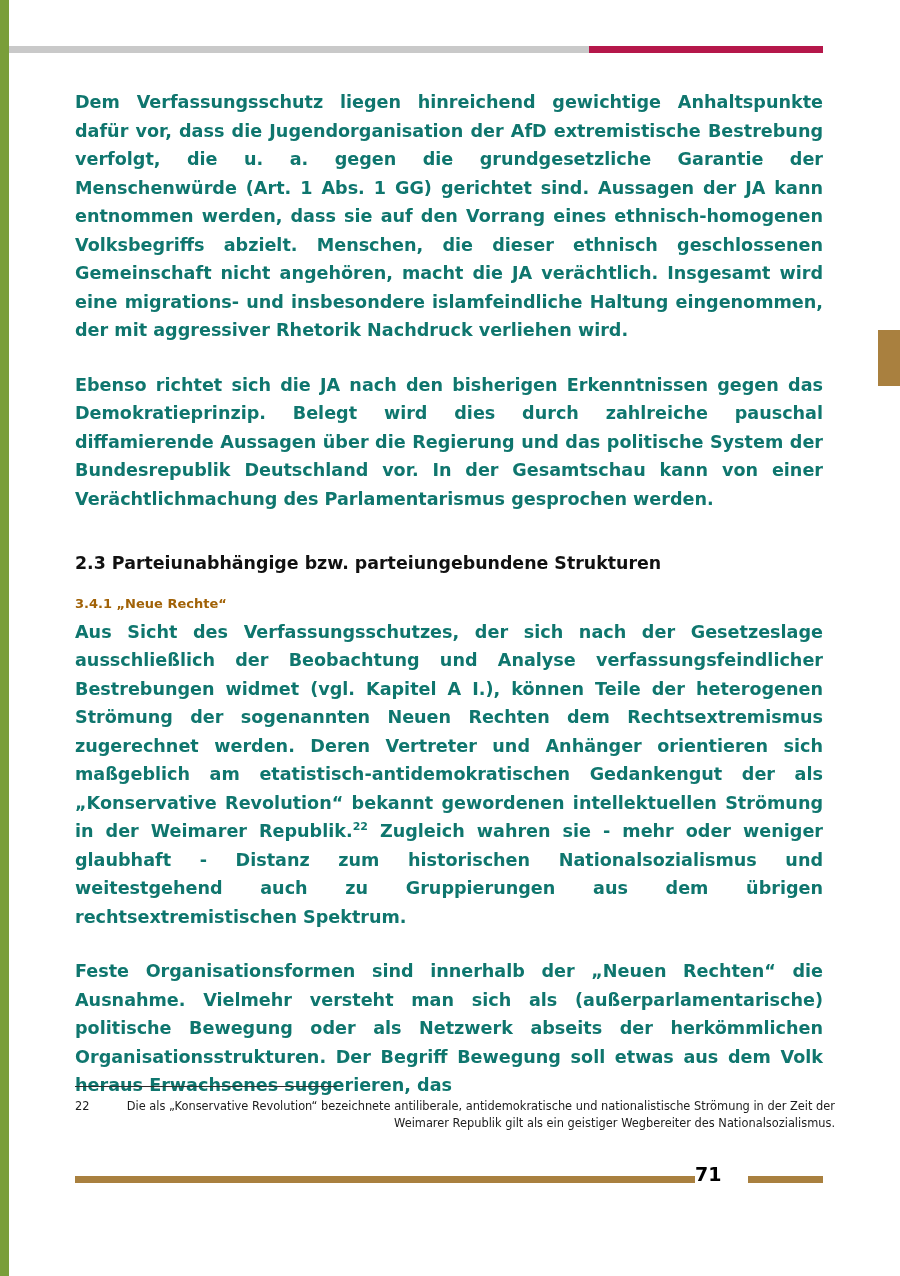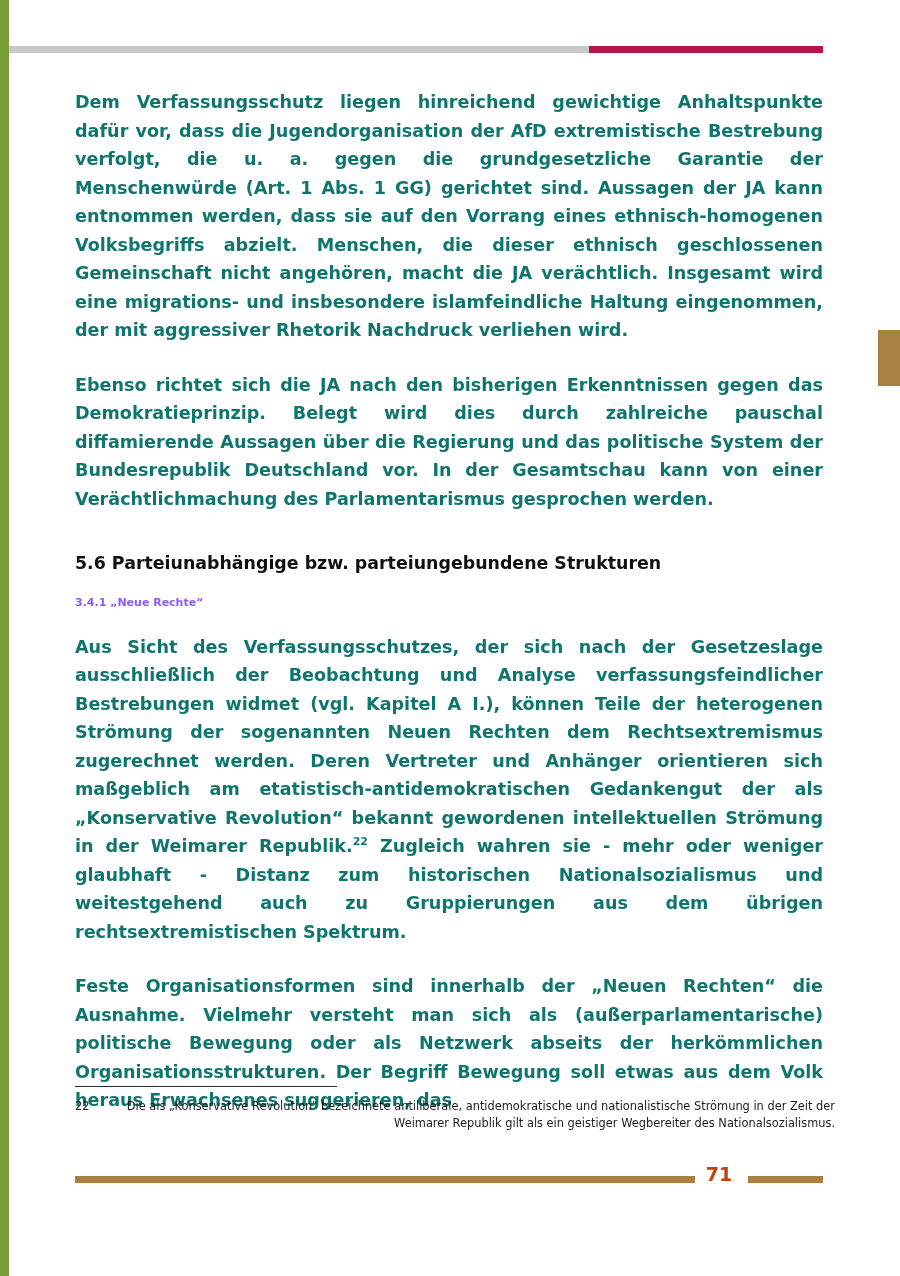--- a/index.html
+++ b/index.html
@@ -83,25 +83,25 @@
   }
 
   h2.heading {
     margin: 38px 0 20px 0;
     font-size: 17.4px;
     font-weight: bold;
     line-height: 1.4;
     color: #111111;
   }
   h3.subheading {
-    margin: 0 0 22px 0;
-    font-size: 11px;
+    margin: 0 0 4px 0;
+    font-size: 13px;
     font-weight: bold;
     line-height: 1.4;
-    color: #8b5cf6;
+    color: #a16207;
   }
 
   sup.fn {
     font-size: 11px;
     vertical-align: super;
     line-height: 0;
   }
 
   
   .footnote-wrap {
@@ -146,43 +146,43 @@
     top: 1176px;
     width: 75px;
     height: 7px;
     background: #a9803f;
   }
   .page-number {
     position: absolute;
     left: 695px;
     top: 1163px;
     width: 48px;
-    text-align: center;
+    text-align: left;
     font-size: 19px;
     font-weight: bold;
-    color: #c2410c;
+    color: #000000;
   }
 </style>
 </head>
 <body>
 
 <div class="page">
 
   <div class="edge-bar"></div>
   <div class="top-rule-grey"></div>
   <div class="top-rule-red"></div>
   <div class="side-tab"></div>
 
   <div class="content">
 
     <p class="body">Dem Verfassungsschutz liegen hinreichend gewichtige Anhaltspunkte dafür vor, dass die Jugendorganisation der AfD extremistische Bestrebung verfolgt, die u. a. gegen die grundgesetzliche Garantie der Menschenwürde (Art. 1 Abs. 1 GG) gerichtet sind. Aussagen der JA kann entnommen werden, dass sie auf den Vorrang eines ethnisch-homogenen Volksbegriffs abzielt. Menschen, die dieser ethnisch geschlossenen Gemeinschaft nicht angehören, macht die JA verächtlich. Insgesamt wird eine migrations- und insbesondere islamfeindliche Haltung eingenommen, der mit aggressiver Rhetorik Nachdruck verliehen wird.</p>
 
     <p class="body">Ebenso richtet sich die JA nach den bisherigen Erkenntnissen gegen das Demokratieprinzip. Belegt wird dies durch zahlreiche pauschal diffamierende Aussagen über die Regierung und das politische System der Bundesrepublik Deutschland vor. In der Gesamtschau kann von einer Verächtlichmachung des Parlamentarismus gesprochen werden.</p>
 
-    <h2 class="heading">5.6 Parteiunabhängige bzw. parteiungebundene Strukturen</h2>
+    <h2 class="heading">2.3 Parteiunabhängige bzw. parteiungebundene Strukturen</h2>
 
     <h3 class="subheading">3.4.1 „Neue Rechte“</h3>
 
     <p class="body"><span>Aus Sicht des Verfassungsschutzes, der sich nach der Gesetzeslage ausschließlich der Beobachtung und Analyse verfassungsfeindlicher Bestrebungen widmet (vgl. Kapitel A I.), können Teile der heterogenen Strömung der sogenannten Neuen Rechten dem Rechtsextremismus zugerechnet werden. Deren Vertreter und Anhänger orientieren sich maßgeblich am etatistisch-antidemokratischen Gedankengut der als „Konservative Revolution“ bekannt gewordenen intellektuellen Strömung in der Weimarer Republik.</span><sup class="fn">22</sup><span> Zugleich wahren sie - mehr oder weniger glaubhaft - Distanz zum historischen Nationalsozialismus und weitestgehend auch zu Gruppierungen aus dem übrigen rechtsextremistischen Spektrum.</span></p>
 
     <p class="body">Feste Organisationsformen sind innerhalb der „Neuen Rechten“ die Ausnahme. Vielmehr versteht man sich als (außerparlamentarische) politische Bewegung oder als Netzwerk abseits der herkömmlichen Organisationsstrukturen. Der Begriff Bewegung soll etwas aus dem Volk heraus Erwachsenes suggerieren, das</p>
 
   </div>
 
   <div class="footnote-wrap">

